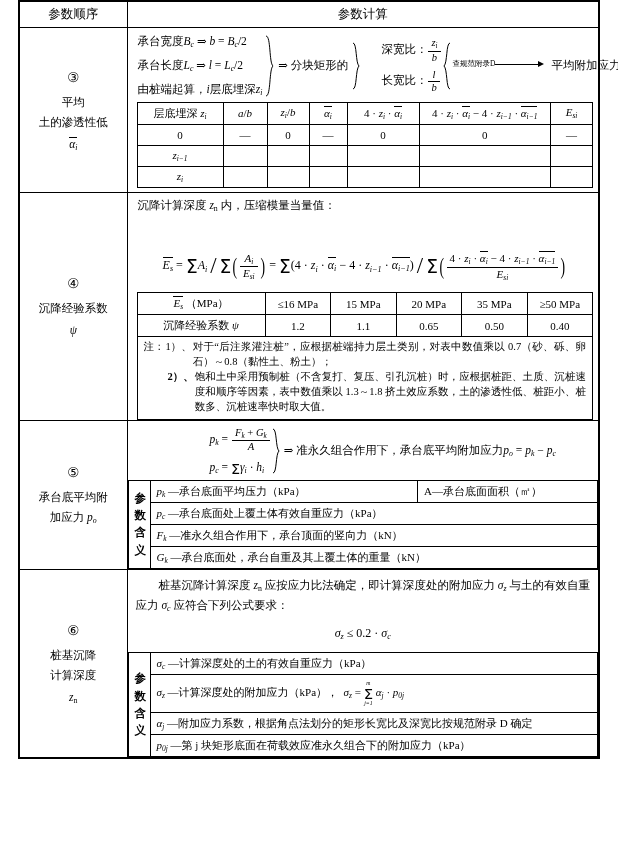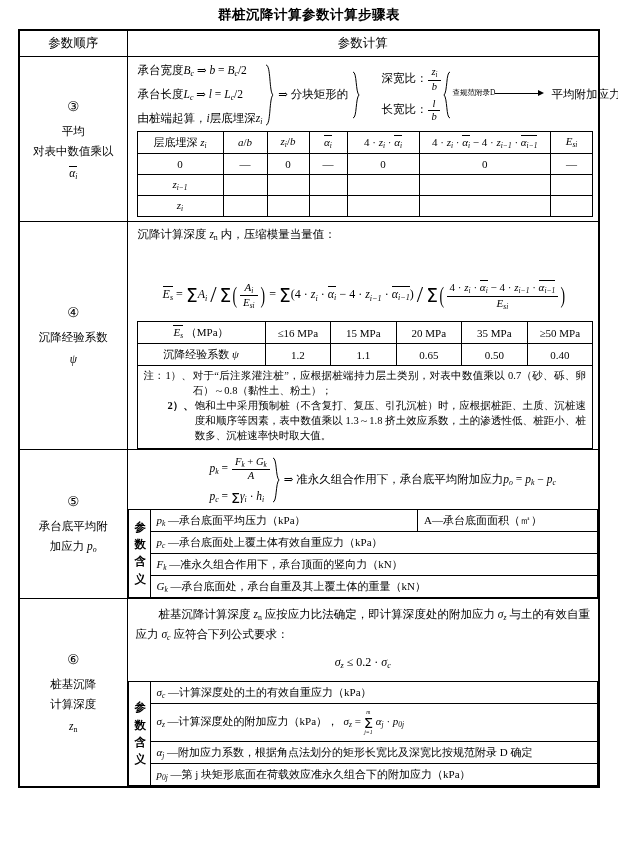--- a/index.html
+++ b/index.html
@@ -221,39 +221,38 @@
   .sec6-top { padding: 6px 8px 5px 8px; font-size: 11.5px; line-height: 1.62; text-align: justify; }
   .sec6-top p { margin: 0; text-indent: 2em; }
   .sec6-formula { text-align: center; padding: 8px 0 4px 0; font-size: 12px; text-indent: 0 !important; }
   .nowrap { white-space: nowrap; }
 </style>
 </head>
 <body>
 
 <div class="page">
 
-  <div class="doc-title">群桩沉降计算参数计算步骤表</div>
 
   <table class="main">
     <colgroup>
         <col style="width:108px">
         <col style="width:472px">
       </colgroup>
     <tbody>
 
     <tr>
       <td class="hdr thick-top thick-l">参数顺序</td>
       <td class="hdr thick-top thick-r">参数计算</td>
     </tr>
 
     <tr>
       <td class="idxcell thick-l">
         <span class="circnum">③</span>
         <span class="lbl">平均</span>
-        <span class="lbl">对表中数值乘以</span>
+        <span class="lbl">土的渗透性低</span>
         <span class="sym"><span class="ovl"><span class="mi">α</span><span class="sub">i</span></span></span>
       </td>
       <td class="bodycell thick-r">
 
         <div class="sec3-top">
           <div class="flowrow">
 
             <div class="col-left">
               <div class="ln">
                 承台宽度<span class="mi">B</span><span class="sub">c</span> ⇒ <span class="mi">b</span> = <span class="mi">B</span><span class="sub">c</span>/2

